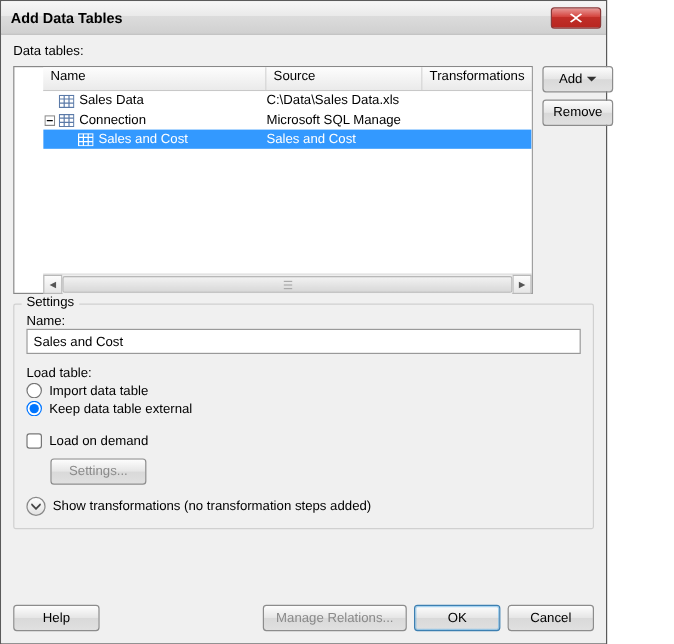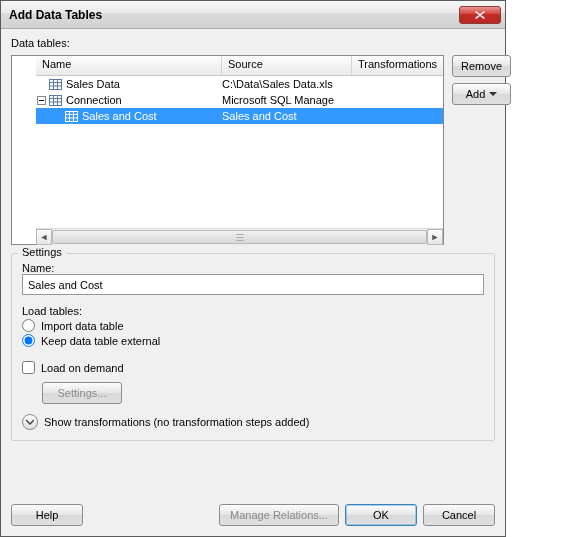--- a/index.html
+++ b/index.html
@@ -335,37 +335,37 @@
           <div class="arrow">◄</div>
           <div class="track">
             <div class="thumb"></div>
           </div>
           <div class="arrow">►</div>
         </div>
       </div>
 
       <div class="side-btns">
         <div class="btn">
-          <span>Remove</span>
-        </div>
-        <div class="btn">
           <span>Add</span>
           <span class="caret"></span>
         </div>
+        <div class="btn">
+          <span>Remove</span>
+        </div>
       </div>
     </div>
 
     <div class="group-box">
       <div class="legend">Settings</div>
 
       <div class="field-row">Name:</div>
       <input type="text" class="text-input" value="Sales and Cost" style="">
 
       <div class="spacer10"></div>
-      <div>Load tables:</div>
+      <div>Load table:</div>
       <div class="radio-row">
         <input type="radio" name="lm" style="">
         <span>Import data table</span>
       </div>
       <div class="radio-row">
         <input type="radio" name="lm" checked="" style="">
         <span>Keep data table external</span>
       </div>
 
       <div class="spacer10"></div>

